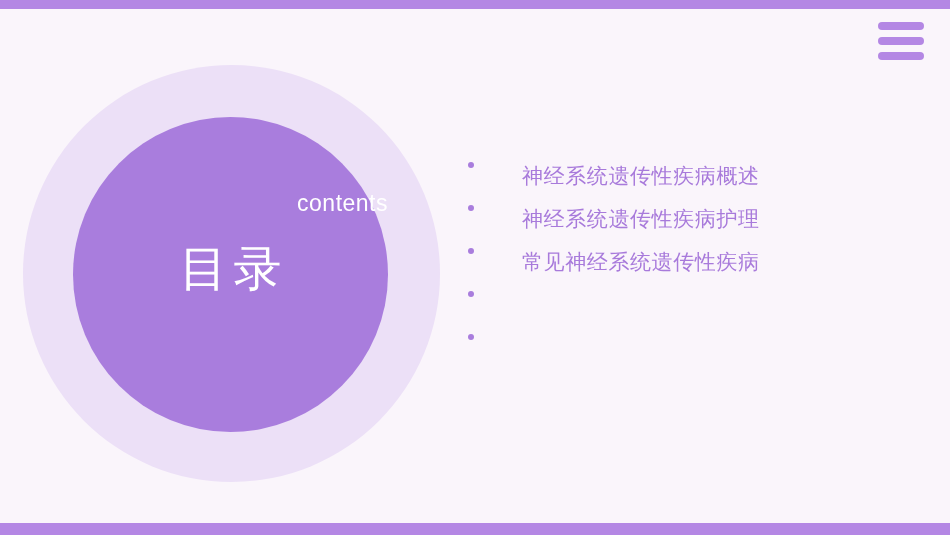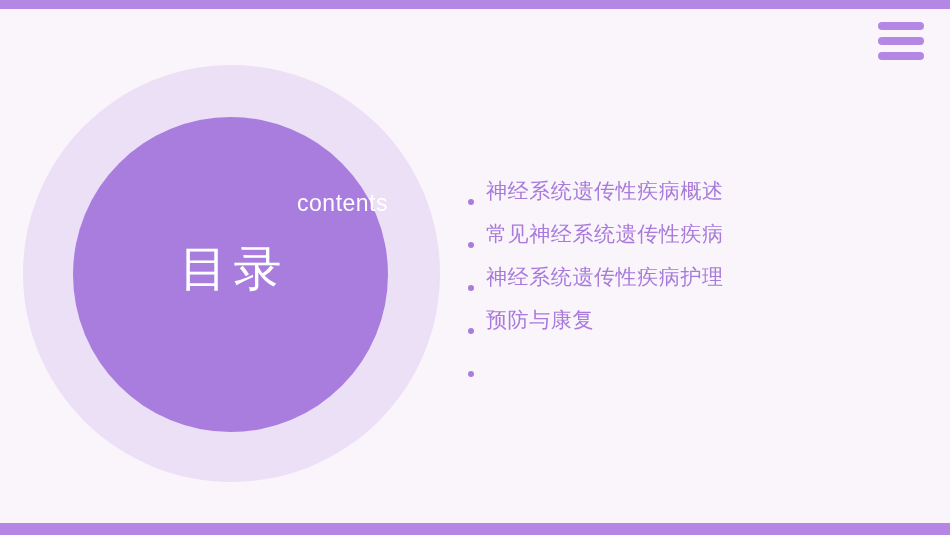--- a/index.html
+++ b/index.html
@@ -111,21 +111,22 @@
   .agenda {
     position: absolute;
     left: 468px;
     top: 162px;
     width: 430px;
   }
   .agenda-item {
     position: relative;
     height: 43px;
     display: flex;
-    align-items: flex-end;
+    align-items: flex-start;
+    gap: 36px;
   }
   .agenda-bullet {
     width: 18px;
     flex: 0 0 18px;
     display: flex;
     align-items: center;
     justify-content: flex-start;
   }
   .agenda-bullet .dot {
     display: block;
@@ -166,33 +167,32 @@
     <div class="agenda-item">
       <span class="agenda-bullet">
           <span class="dot"></span>
         </span>
       <span class="agenda-text">神经系统遗传性疾病概述</span>
     </div>
     <div class="agenda-item">
       <span class="agenda-bullet">
           <span class="dot"></span>
         </span>
+      <span class="agenda-text">神经系统遗传性疾病护理</span>
+    </div>
+    <div class="agenda-item">
+      <span class="agenda-bullet">
+          <span class="dot"></span>
+        </span>
       <span class="agenda-text">常见神经系统遗传性疾病</span>
     </div>
     <div class="agenda-item">
       <span class="agenda-bullet">
           <span class="dot"></span>
         </span>
-      <span class="agenda-text">神经系统遗传性疾病护理</span>
-    </div>
-    <div class="agenda-item">
-      <span class="agenda-bullet">
-          <span class="dot"></span>
-        </span>
-      <span class="agenda-text">预防与康复</span>
     </div>
     <div class="agenda-item">
       <span class="agenda-bullet">
           <span class="dot"></span>
         </span>
     </div>
   </div>
 
   <div class="bar-bottom"></div>
 

